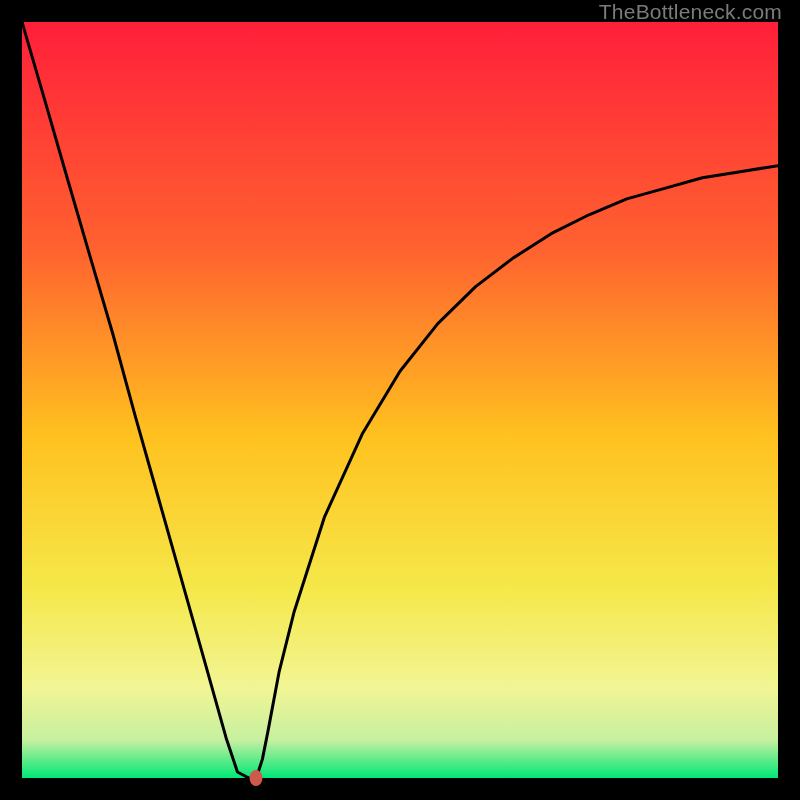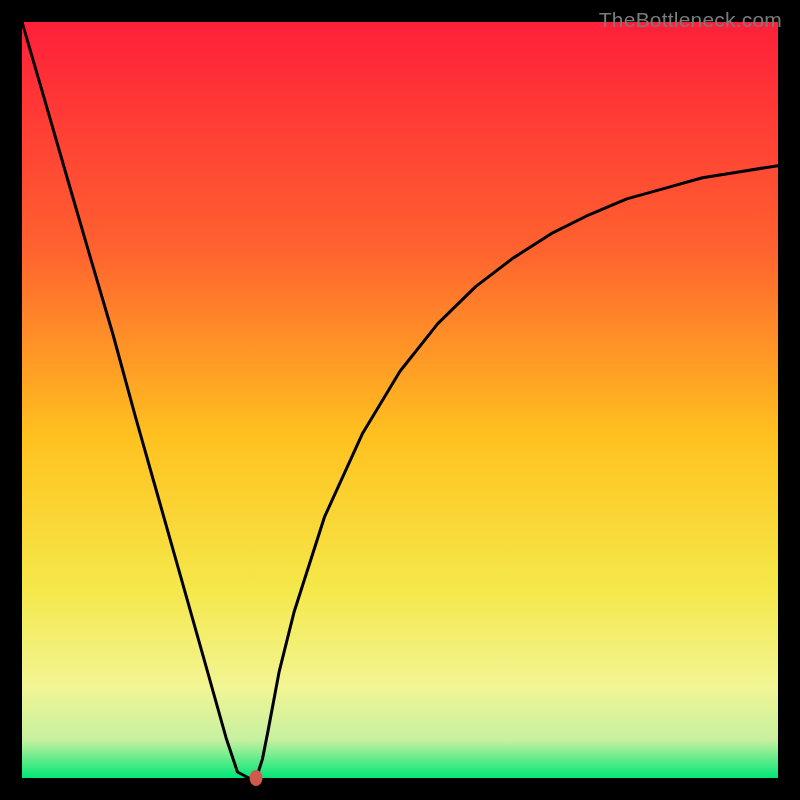--- a/index.html
+++ b/index.html
@@ -21,21 +21,21 @@
   }
   .plot {
     position: absolute;
     left: 0;
     top: 0;
     width: 756px;
     height: 756px;
   }
   .watermark {
     position: absolute;
-    top: 8px;
+    top: 0px;
     right: 18px;
     color: #7b7b7b;
     font-size: 21px;
     font-weight: 500;
     letter-spacing: 0.2px;
   }
   .marker {
     position: absolute;
     width: 13px;
     height: 16px;

